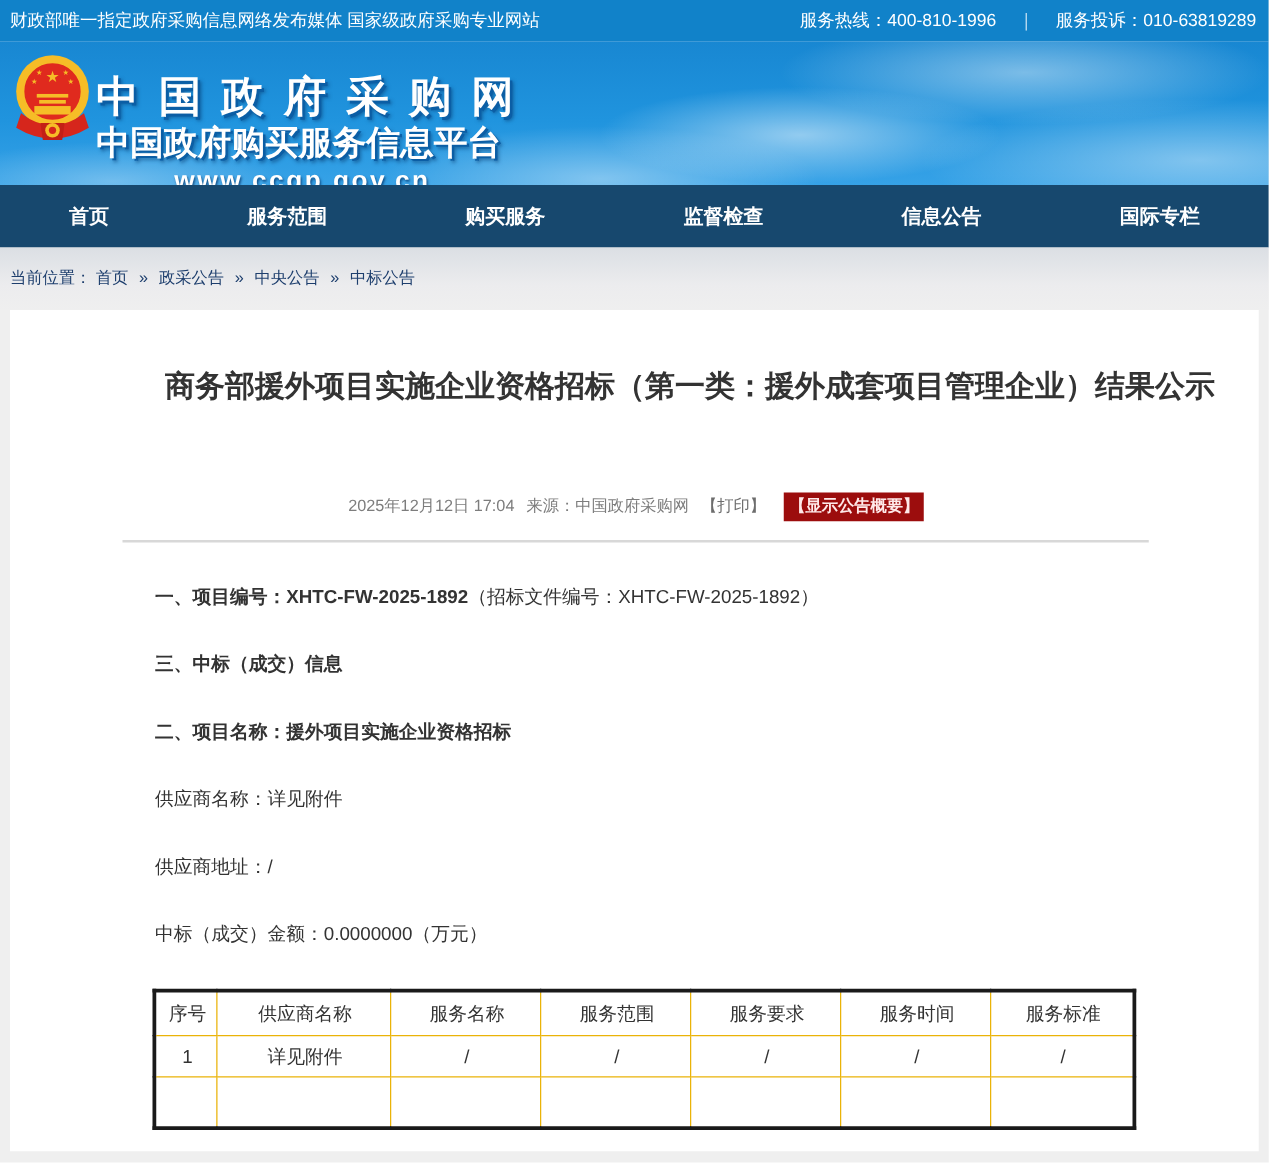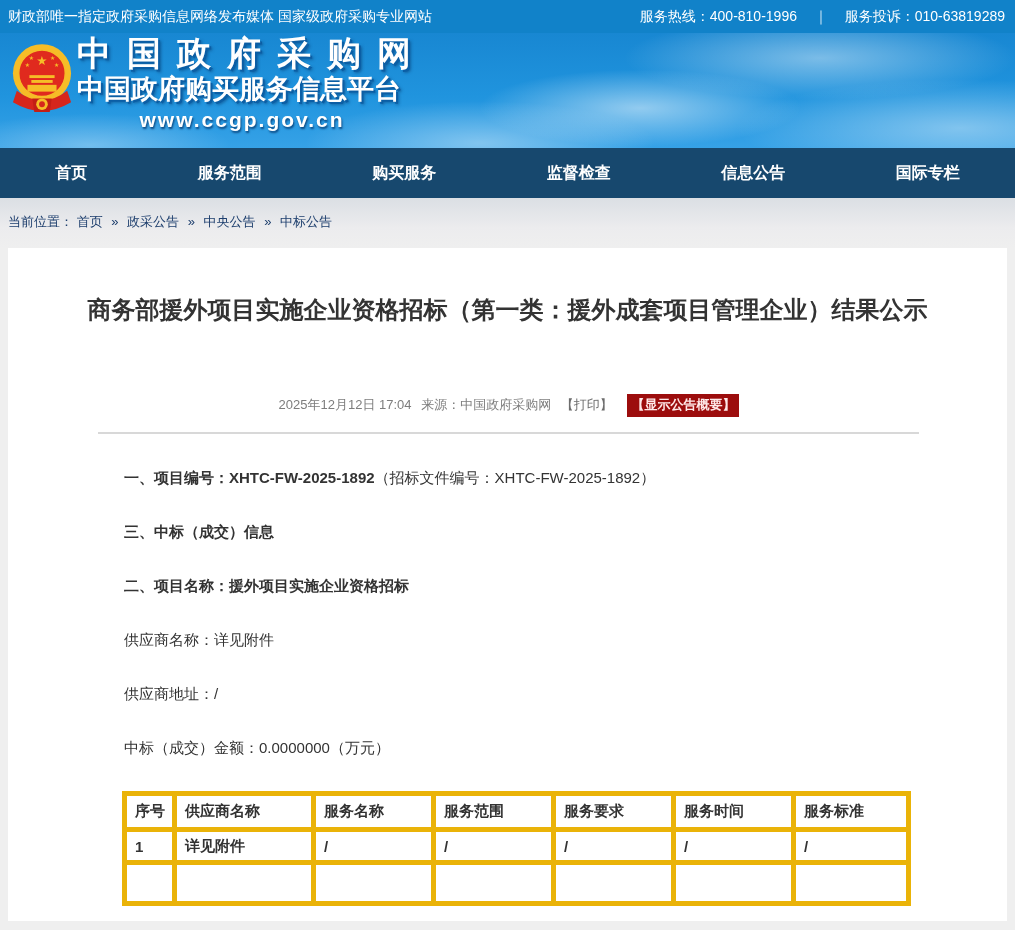--- a/index.html
+++ b/index.html
@@ -24,21 +24,21 @@
     height:115px; position:relative; overflow:hidden;
     background:
       radial-gradient(ellipse 230px 55px at 640px 75px, rgba(255,255,255,.50), transparent 70%),
       radial-gradient(ellipse 280px 60px at 820px 25px, rgba(255,255,255,.42), transparent 70%),
       radial-gradient(ellipse 250px 60px at 480px 110px, rgba(255,255,255,.38), transparent 70%),
       radial-gradient(ellipse 200px 45px at 90px 112px, rgba(255,255,255,.30), transparent 70%),
       radial-gradient(ellipse 320px 70px at 960px 95px, rgba(255,255,255,.40), transparent 70%),
       linear-gradient(180deg,#1887d2 0%,#2094de 55%,#36a2e7 100%);
   }
   .emblem { position:absolute; left:11px; top:5px; }
-  .logo-text { position:absolute; left:77px; top:0; width:330px; color:#fff; }
+  .logo-text { position:absolute; left:77px; top:25px; width:330px; color:#fff; }
   .logo-main {
     font-size:34px; font-weight:bold; letter-spacing:16px; white-space:nowrap;
     line-height:40px; text-shadow:2px 2px 0 #0b5ea5, 3px 3px 3px rgba(5,50,100,.5);
   }
   .logo-sub {
     font-size:27px; font-weight:bold; letter-spacing:0px; white-space:nowrap;
     line-height:33px; text-shadow:2px 2px 0 #0b5ea5, 3px 3px 3px rgba(5,50,100,.5);
   }
   .logo-url {
     font-size:21px; font-weight:bold; letter-spacing:2px; text-align:center;
@@ -58,21 +58,21 @@
     padding:15px 0 0 8px; font-size:13px; color:#1d3e6d;
   }
   .crumb-link { cursor:pointer; }
   .crumb-sep { margin:0 5px; }
 
   
   .panel {
     margin:0 8px; background:#fff; min-height:673px; padding-top:47px;
   }
   .article-title {
-    text-align:center; font-size:24px; font-weight:bold; color:#333;
+    text-align:right; font-size:24px; font-weight:bold; color:#333;
     margin:0 35px; line-height:30px;
   }
   .article-meta {
     text-align:center; margin-top:25px; font-size:13px; color:#7d7d7d;
   }
   .meta-piece { margin:0 3px; }
   .print-link { color:#6d6d6d; cursor:pointer; }
   .summary-badge {
     display:inline-block; background:#9c0d0d; color:#ffe9e9; font-weight:bold;
     padding:2px 4px 3px; margin-left:8px; cursor:pointer;margin-top:44px;
@@ -82,21 +82,21 @@
   .article-body { padding:0 90px 0 116px; color:#333; }
   .article-body p { font-size:15px; line-height:21px; margin:33px 0; }
   .b { font-weight:bold; }
 
   
   .result-table {
     border-collapse:collapse; margin-top:25px; margin-left:-2px;
     border:3px solid #1a1a1a; table-layout:fixed;
   }
   .result-table th, .result-table td {
-    border:5px solid #eab308; font-weight:bold; text-align:left;
+    border:1px solid #eab308; font-weight:normal; text-align:center;
     font-size:15px; color:#333; padding:0 6px 0 8px; overflow:hidden; white-space:nowrap;
   }
   .row-head   { height:36px; }
   .row-data   { height:33px; }
   .row-empty  { height:41px; }
 </style>
 </head>
 <body>
 
 <div class="topbar">

